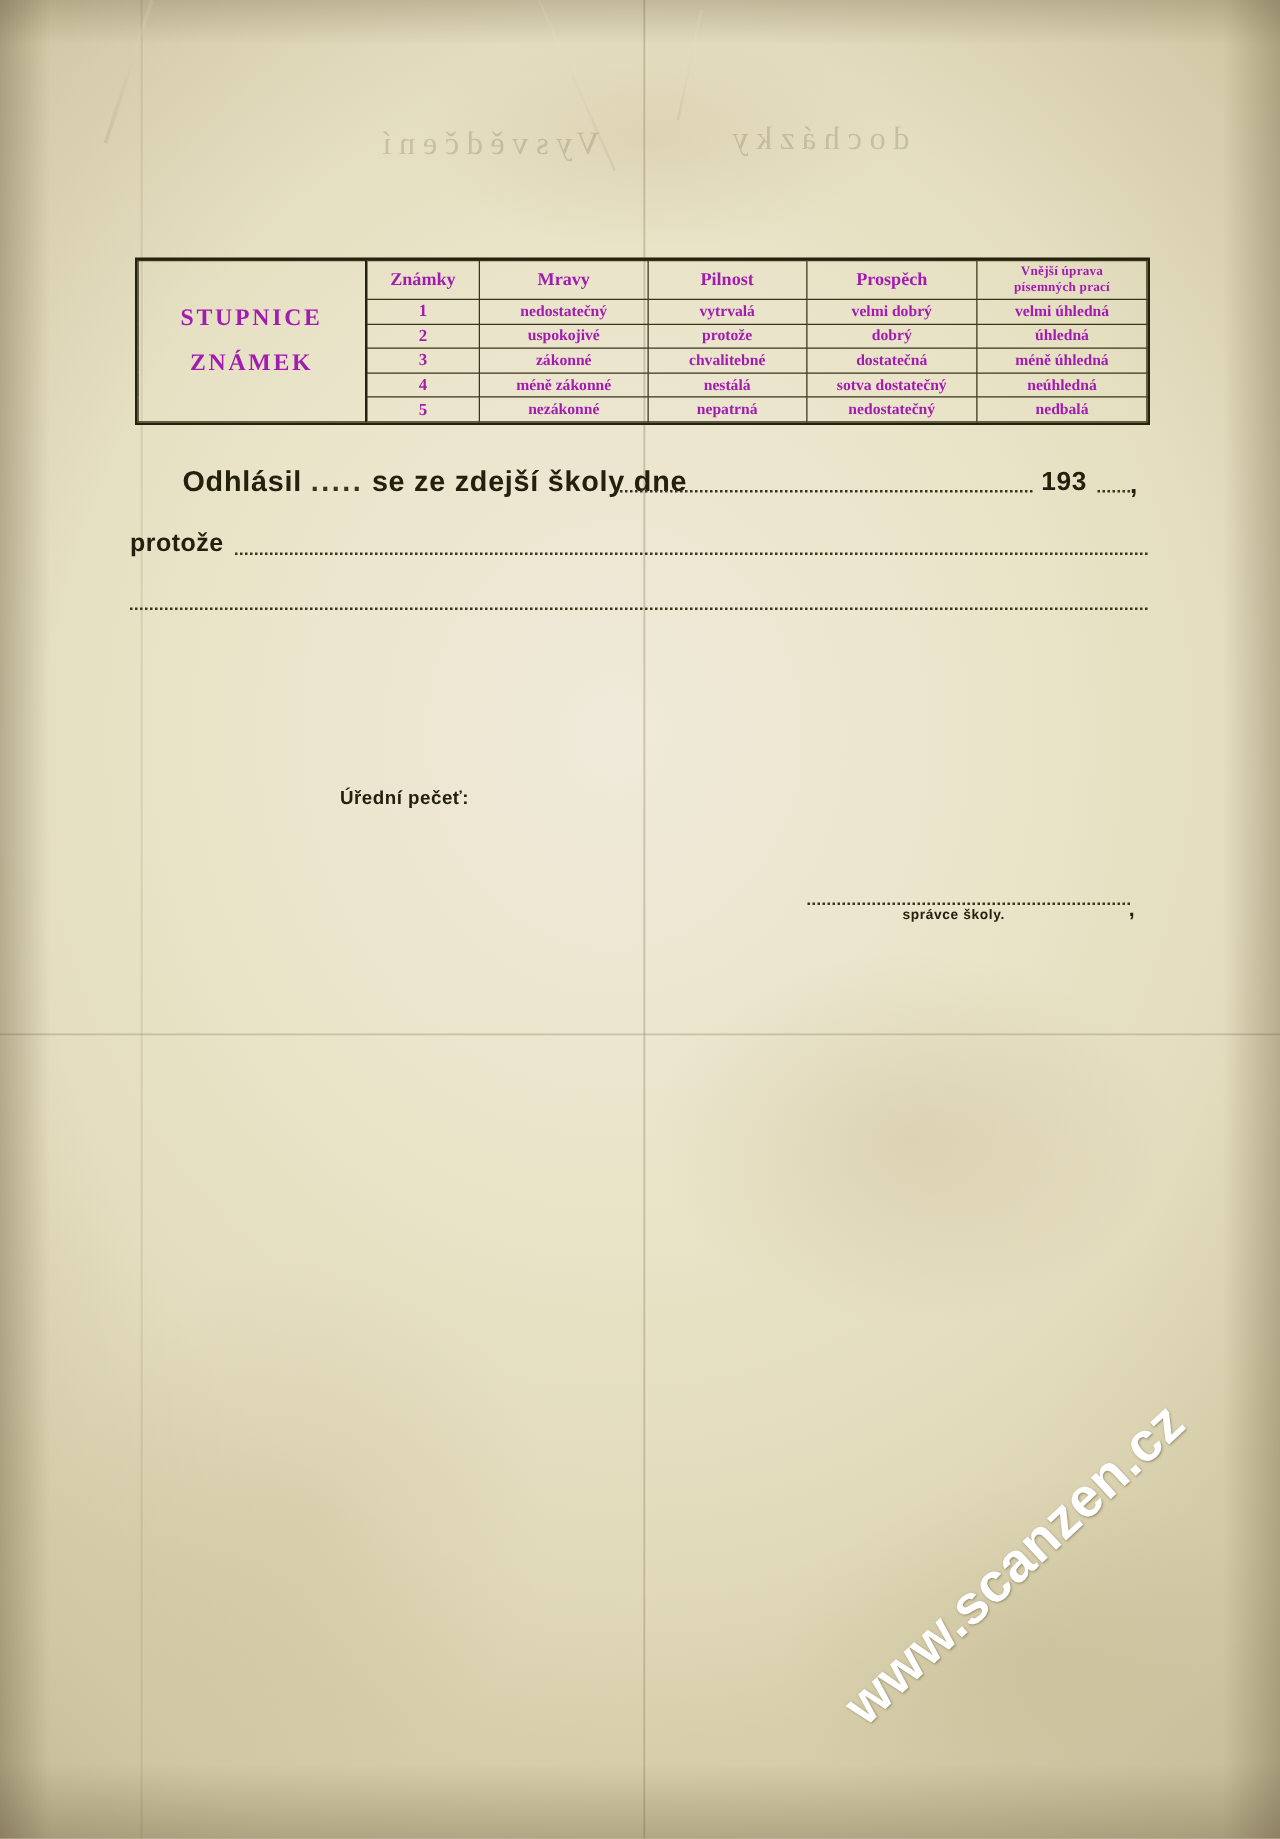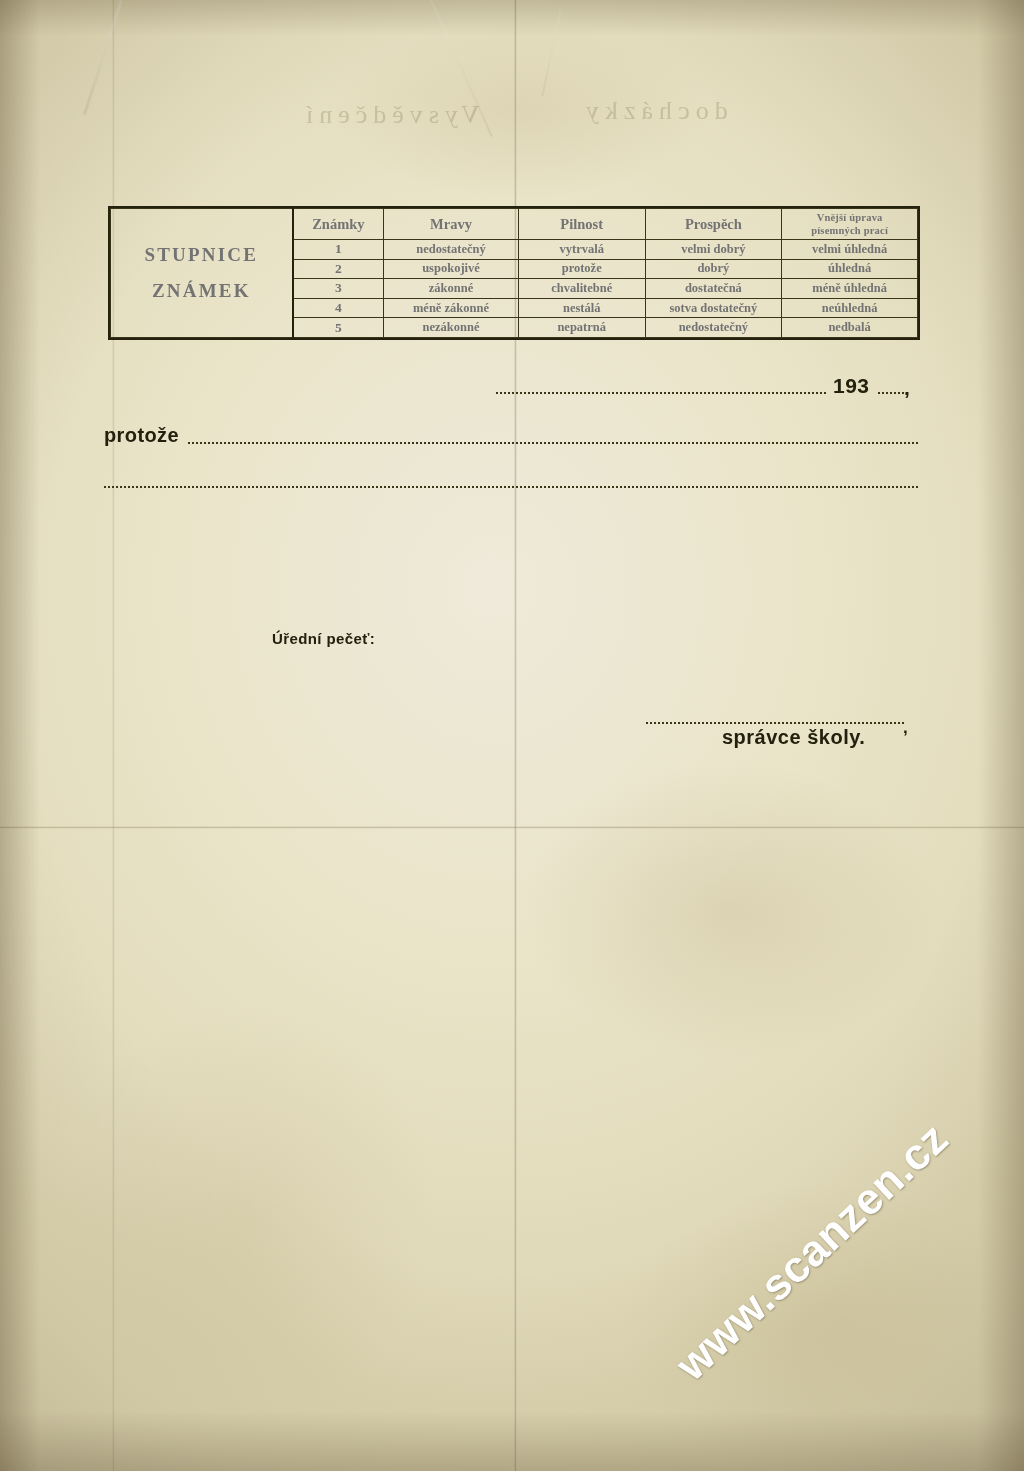--- a/index.html
+++ b/index.html
@@ -86,21 +86,21 @@
     box-sizing: border-box;
     background: rgba(255,255,255,0.03);
   }
   #scale-table table {
     border-collapse: collapse;
     width: 100%;
   }
   #scale-table td, #scale-table th {
     border: 1px solid #3a3418;
     text-align: center;
-    color: #737373;
+    color: #a21caf;
     font-weight: bold;
     padding: 0;
   }
   #scale-table th {
     font-size: 14.5px;
     height: 30px;
     font-weight: bold;
   }
   #scale-table td {
     font-size: 12.5px;
@@ -160,21 +160,21 @@
     font-size: 20px;
     letter-spacing: 0.4px;
   }
   #seal {
     left: 272px; top: 630px;
     font-size: 15px;
     letter-spacing: 0.4px;
   }
   #spravce {
     left: 722px; top: 726px;
-    font-size: 20px;
+    font-size: 11px;
     letter-spacing: 0.5px;
   }
   #comma2 {
     left: 903px; top: 718px;
     font-size: 17px;
   }
 
   
   #watermark {
     position: absolute;
@@ -277,20 +277,25 @@
         <td class="grade-num">5</td>
         <td>nezákonné</td>
         <td>nepatrná</td>
         <td>nedostatečný</td>
         <td>nedbalá</td>
       </tr>
     </tbody>
       </table>
   </div>
 
+  <div class="line-text" id="odhlasil">
+    <span>Odhlásil</span>
+    <span style="letter-spacing:2px;color:#3a3519;">.....</span>
+    <span>se ze zdejší školy dne</span>
+  </div>
   <div class="dotline" style="left:496px;top:392px;width:330px;"></div>
   <div class="line-text" id="year193">193</div>
   <div class="dotline" style="left:878px;top:392px;width:26px;"></div>
   <div class="line-text" id="comma1">,</div>
 
   <div class="line-text" id="protoze">protože</div>
   <div class="dotline" style="left:188px;top:442px;width:730px;"></div>
   <div class="dotline" style="left:104px;top:486px;width:814px;"></div>
 
   <div class="line-text" id="seal">Úřední pečeť:</div>

